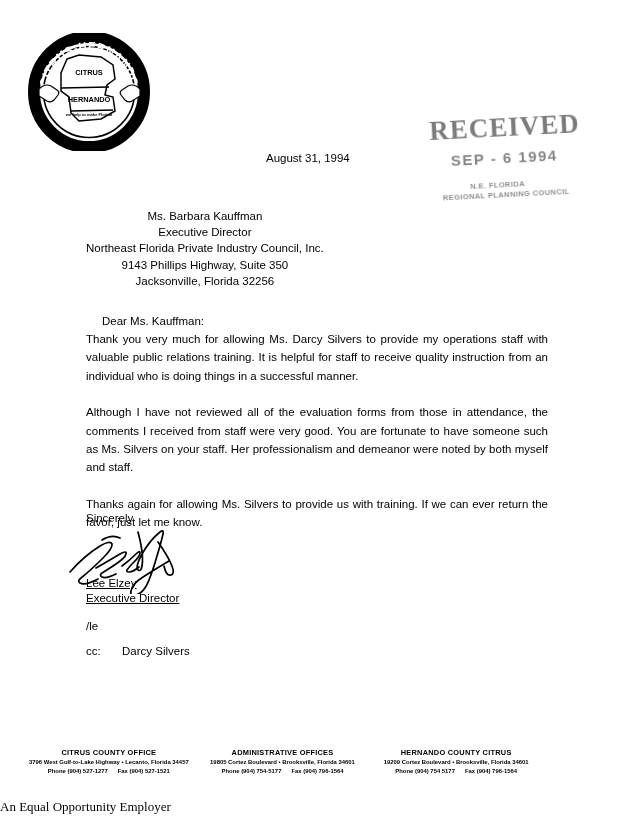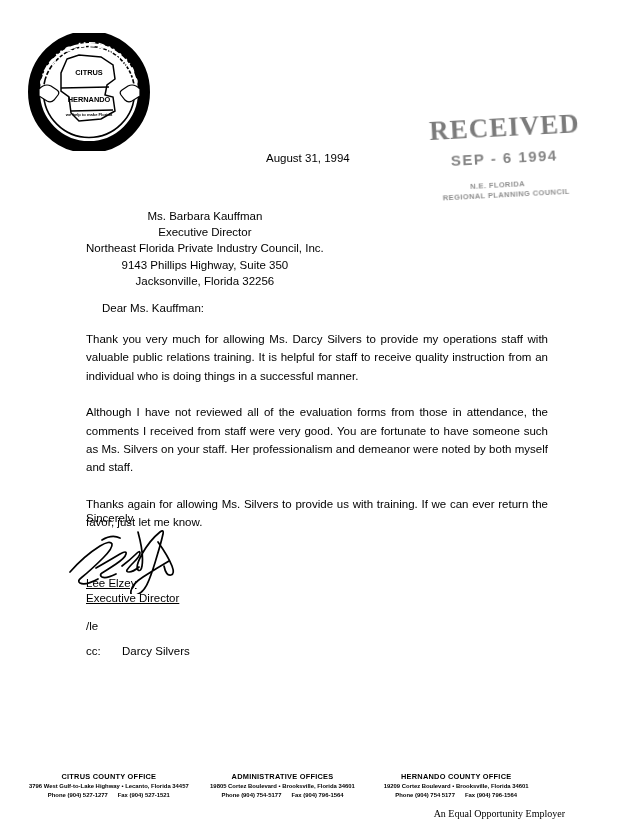--- a/index.html
+++ b/index.html
@@ -112,21 +112,21 @@
     top: 208px;
     font-size: 11.5px;
     line-height: 16.2px;
     text-align: center;
   }
   #inside-address div { white-space: nowrap; }
   
   #salutation {
     position: absolute;
     left: 86px;
-    top: 302px;
+    top: 315px;
     font-size: 11.5px;
     padding-left: 16px;
   }
   #body {
     position: absolute;
     left: 86px;
     top: 330px;
     width: 462px;
     font-size: 11.5px;
     line-height: 18.4px;
@@ -170,21 +170,21 @@
     left: 86px;
     top: 645px;
     font-size: 11.5px;
     white-space: nowrap;
   }
   #cc-block .cc-label { display: inline-block; width: 36px; }
   
   #footer {
     position: absolute;
     left: 0;
-    top: 772px;
+    top: 748px;
     width: 565px;
   }
   #footer-offices {
     display: flex;
     justify-content: space-between;
     padding: 0 22px;
   }
   .office {
     text-align: center;
     width: 200px;
@@ -203,23 +203,23 @@
     white-space: nowrap;
   }
   .office-phone {
     font-size: 5.9px;
     font-weight: bold;
     line-height: 9px;
     white-space: nowrap;
   }
   .office-phone .sep { display: inline-block; width: 10px; }
   #eeo {
-    text-align: right;
-    font-size: 10px;
-    margin-top: 8px;
+    text-align: left;
+    font-size: 13px;
+    margin-top: 23px;
     font-family: "Liberation Serif", serif;
   }
 </style>
 </head>
 <body>
 
 <div id="page">
 
   <div id="logo">
     <svg viewBox="0 0 125 118" width="125" height="118">
@@ -315,21 +315,21 @@
 
       <div class="office">
         <div class="office-name">ADMINISTRATIVE OFFICES</div>
         <div class="office-addr">19805 Cortez Boulevard • Brooksville, Florida 34601</div>
         <div class="office-phone">
           <span>Phone (904) 754-5177</span><span class="sep"></span><span>Fax (904) 796-1564</span>
         </div>
       </div>
 
       <div class="office">
-        <div class="office-name">HERNANDO COUNTY OFFICE</div>
+        <div class="office-name">HERNANDO COUNTY CITRUS</div>
         <div class="office-addr">19209 Cortez Boulevard • Brooksville, Florida 34601</div>
         <div class="office-phone">
           <span>Phone (904) 754 5177</span><span class="sep"></span><span>Fax (904) 796-1564</span>
         </div>
       </div>
 
     </div>
     <div id="eeo">An Equal Opportunity Employer</div>
   </div>
 

